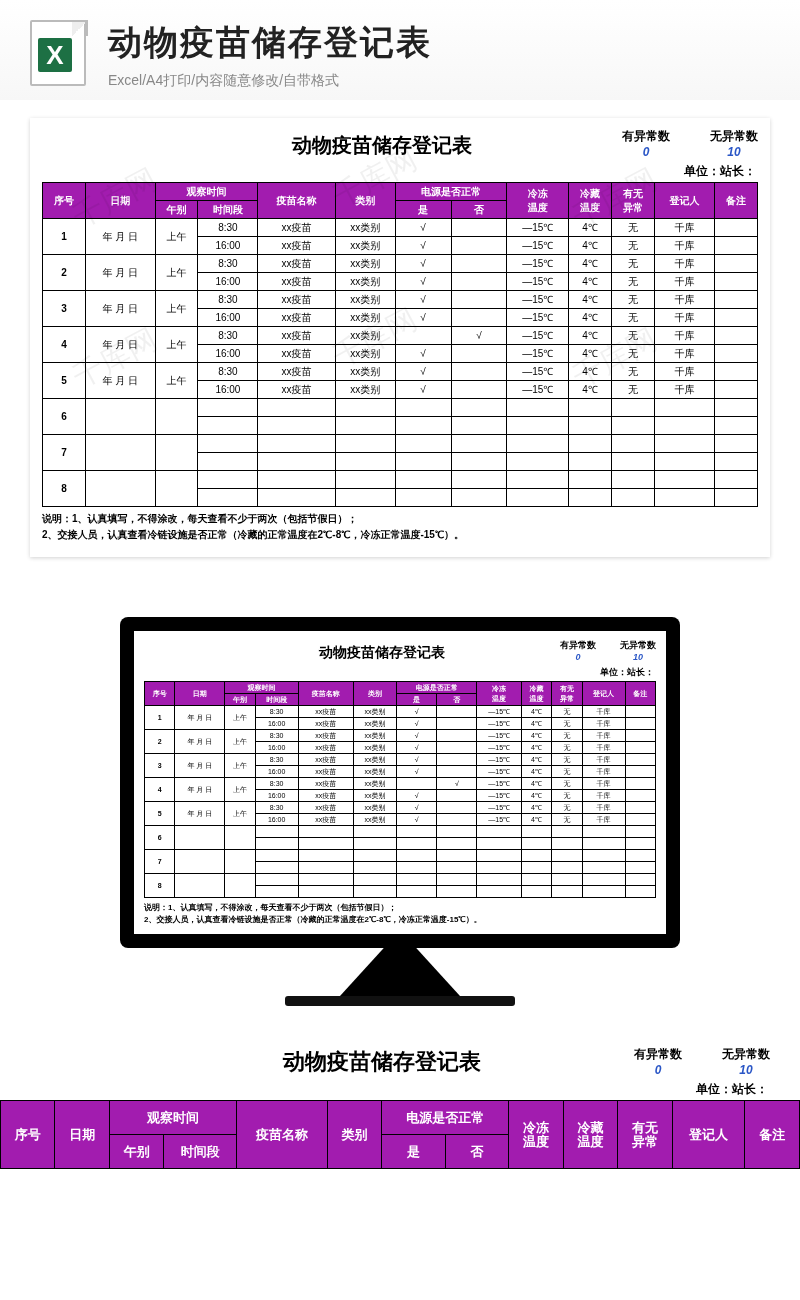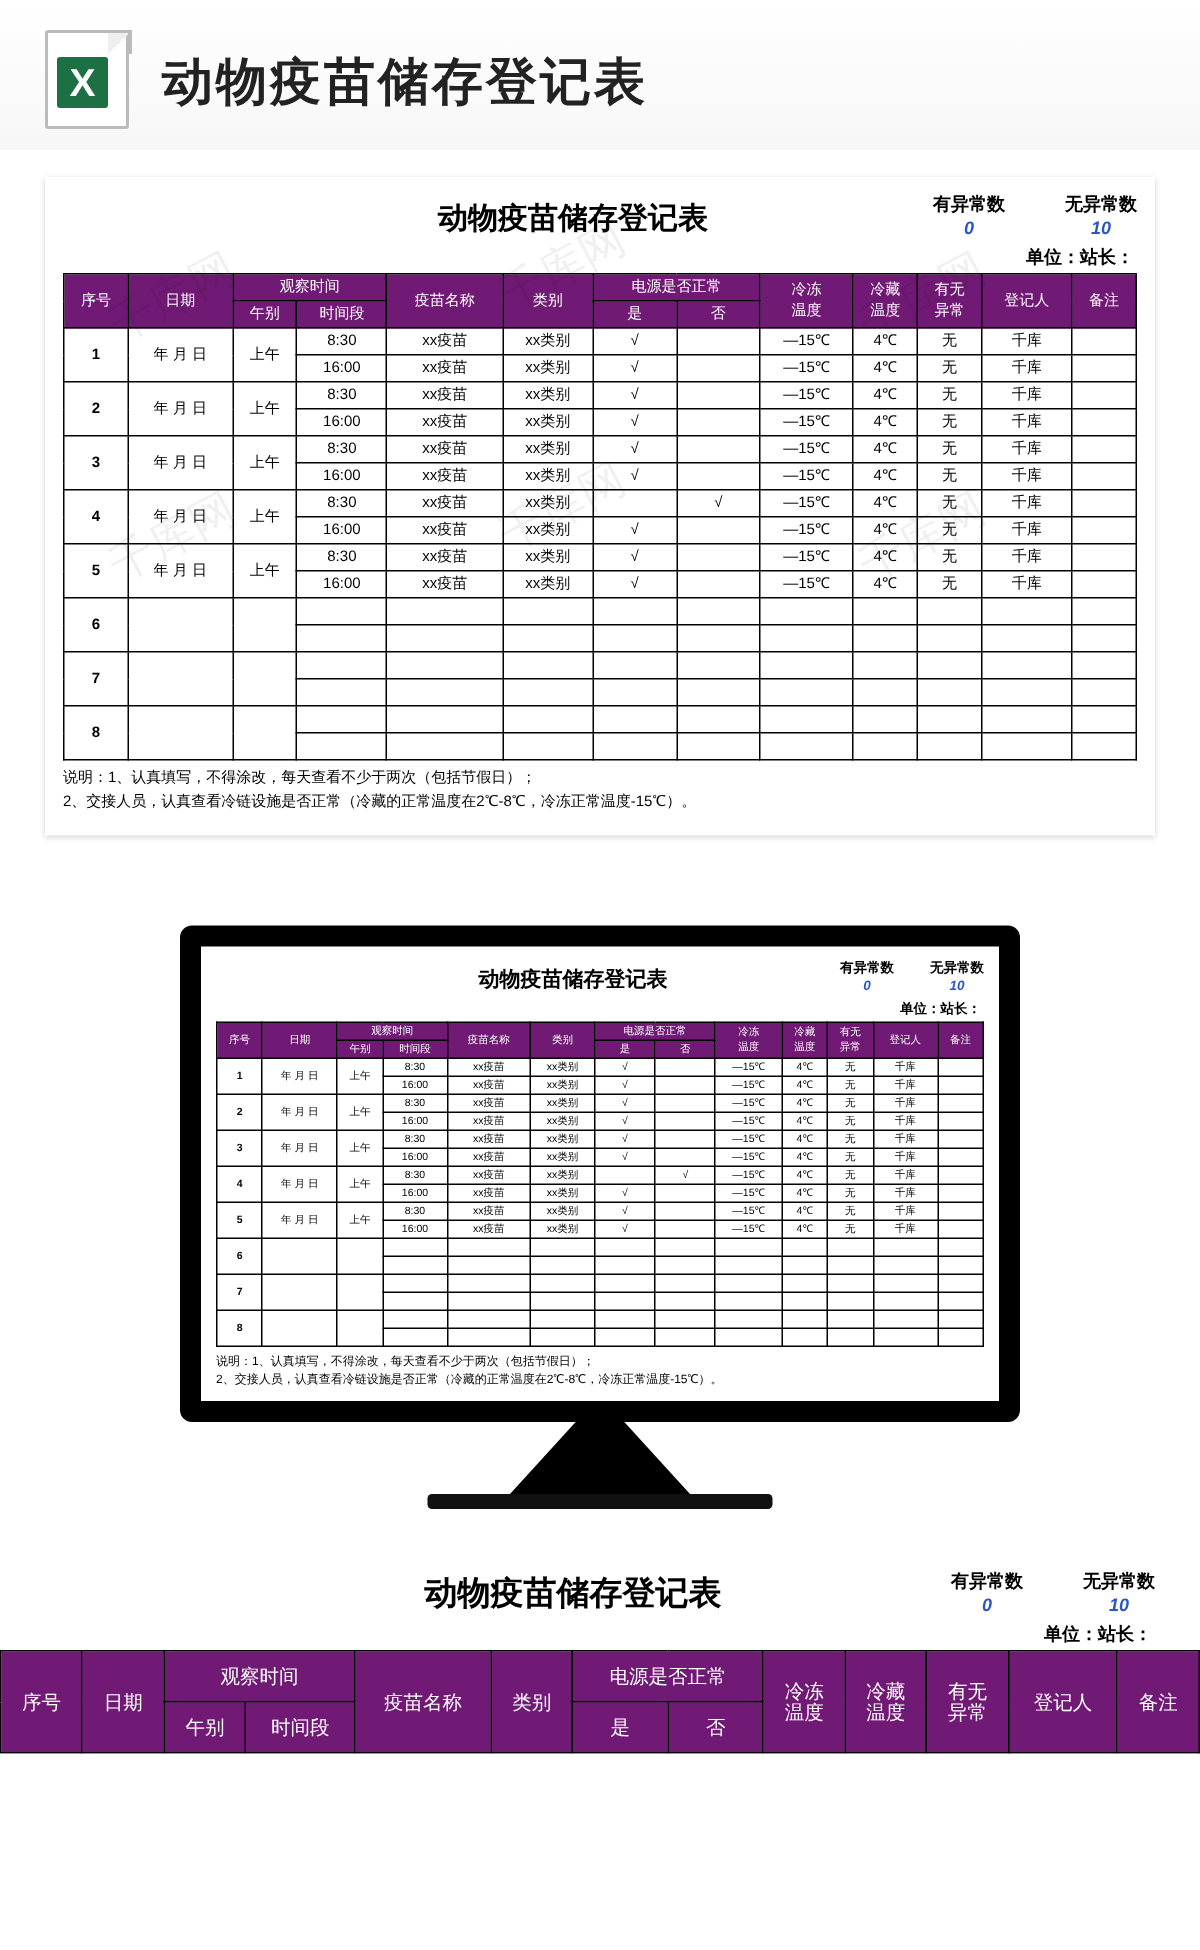--- a/index.html
+++ b/index.html
@@ -14,22 +14,22 @@
   .doc{width:740px;margin:18px auto 0;box-shadow:0 1px 4px rgba(0,0,0,.18);padding:10px 12px 14px;background:#fff;position:relative;overflow:hidden}
   .wm{position:absolute;color:rgba(0,0,0,.06);font-size:30px;transform:rotate(-28deg);pointer-events:none;white-space:nowrap}
   .doc-head{display:flex;align-items:flex-end}
   .doc-title{flex:1;text-align:center;font-size:20px;font-weight:bold;padding-left:100px}
   .stats{display:flex;gap:40px;font-size:12px}
   .stats .lbl{font-weight:bold;}
   .stats .val{color:#2a56c6;font-style:italic;text-align:center;font-weight:bold}
   .meta{display:flex;justify-content:flex-end;font-size:12px;font-weight:bold;margin:4px 2px 2px}
   table{border-collapse:collapse;width:100%;font-size:10px}
   th,td{border:1px solid #000;text-align:center;padding:1px 2px;height:18px;line-height:14px}
-  th{background:#701a75;color:#fff;font-weight:normal}
-  .notes{font-size:10px;font-weight:normal;margin-top:4px;line-height:16px}
+  th{background:#a21caf;color:#fff;font-weight:bold}
+  .notes{font-size:10px;font-weight:bold;margin-top:4px;line-height:16px}
   .monitor{width:560px;margin:60px auto 40px;position:relative}
   .bezel{background:#000;border-radius:8px;padding:14px}
   .screen{background:#fff;padding:8px 10px}
   .stand{width:120px;height:50px;background:#000;margin:-2px auto 0;clip-path:polygon(38% 0,62% 0,100% 100%,0 100%)}
   .base{width:230px;height:10px;background:#111;margin:0 auto;border-radius:3px}
   .screen .doc-title{font-size:14px;padding-left:60px}
   .screen .stats{gap:24px;font-size:9px}
   .screen .meta{font-size:9px}
   .screen table{font-size:7px}
   .screen th,.screen td{height:12px;line-height:10px;padding:0 1px}
@@ -45,20 +45,21 @@
 <body>
 
 <div class="hero">
   <div class="xicon">
     <div class="sheet"></div>
       <div class="fold"></div>
       <div class="x">X</div>
   </div>
   <div class="hero-txt">
     <h1>动物疫苗储存登记表</h1>
+    <p>Excel/A4打印/内容随意修改/自带格式</p>
   </div>
 </div>
 
 <div class="doc">
   <span class="wm" style="left:40px;top:60px">千库网</span>
   <span class="wm" style="left:300px;top:40px">千库网</span>
   <span class="wm" style="left:540px;top:60px">千库网</span>
   <span class="wm" style="left:40px;top:220px">千库网</span>
   <span class="wm" style="left:300px;top:200px">千库网</span>
   <span class="wm" style="left:540px;top:220px">千库网</span>

